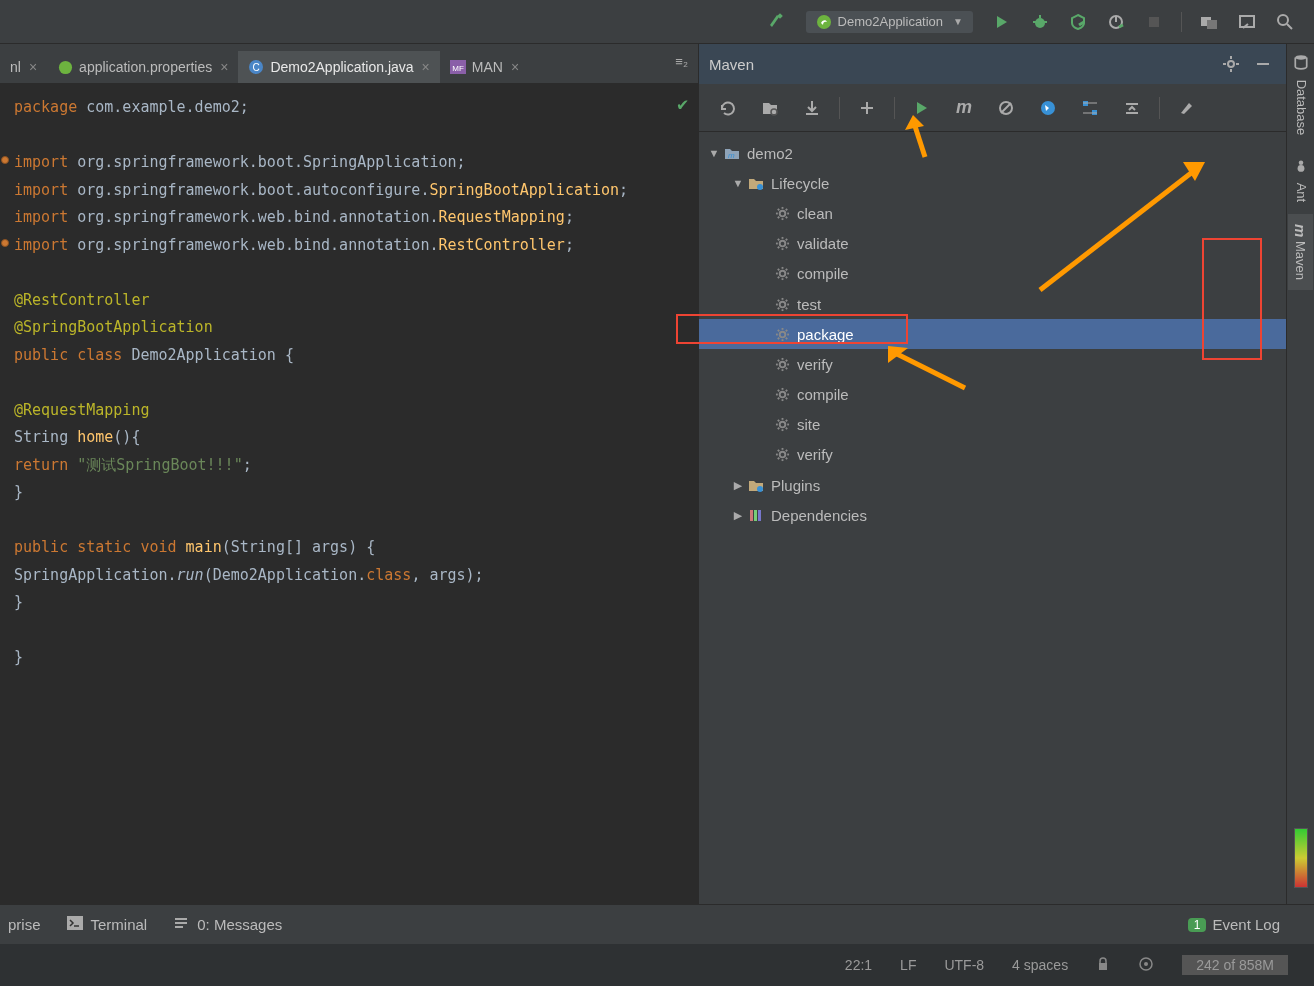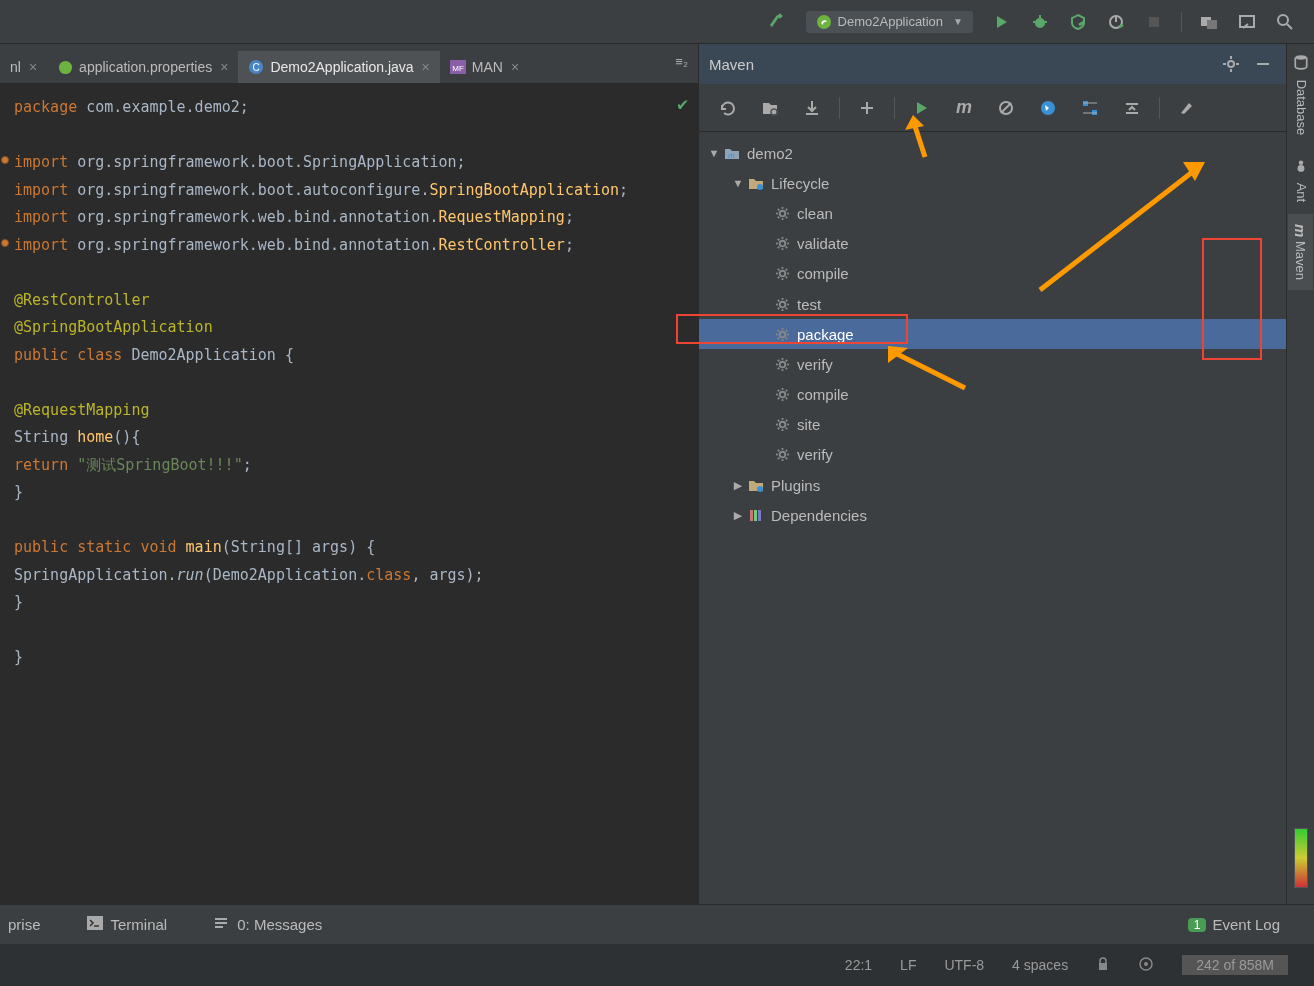--- a/index.html
+++ b/index.html
@@ -83,21 +83,20 @@
 .rt-tab {
   writing-mode: vertical-rl; padding:10px 4px; cursor:pointer;
   font-size:13px; color:#bbb; margin-bottom:2px;
 }
 .rt-tab.active { background:#4b4e50; }
 .rt-icon { width:16px;height:16px;margin-bottom:6px; }
 .bottom-bar {
   position:absolute; bottom:42px; left:0; right:0; height:40px;
   background:#3c3f41; display:flex; align-items:center; padding:0 8px;
   border-top:1px solid #2b2b2b;
-  gap:20px;
 }
 .bb-item { display:flex;align-items:center;margin-right:26px;cursor:pointer;color:#bbb;font-size:15px; }
 .bb-item .ic { margin-right:8px; }
 .bb-spacer { flex:1; }
 .status-bar {
   position:absolute; bottom:0; left:0; right:0; height:42px;
   background:#2e3133; display:flex; align-items:center; justify-content:flex-end;
   padding:0 12px; font-size:14px; color:#9a9a9a;
 }
 .status-bar .sseg { margin:8px 14px; }

